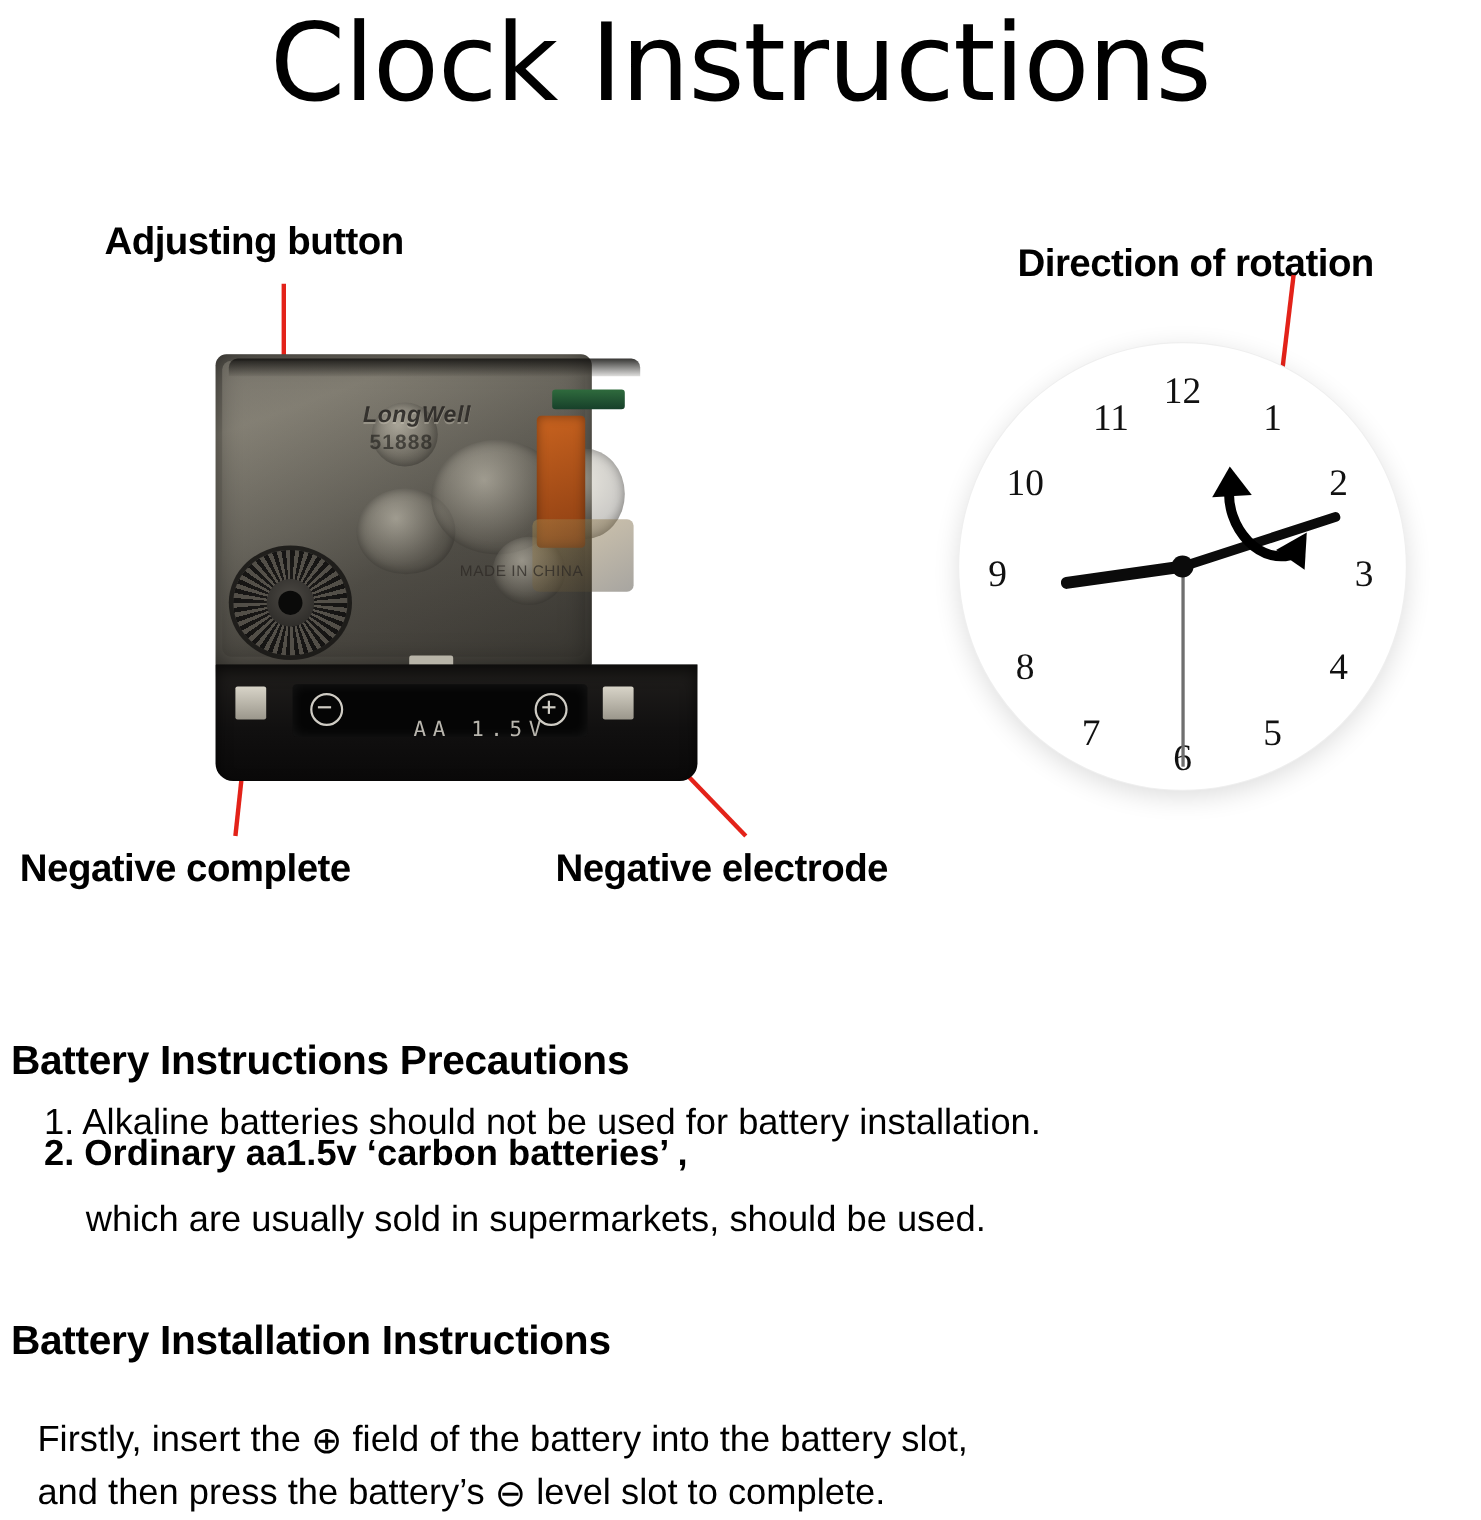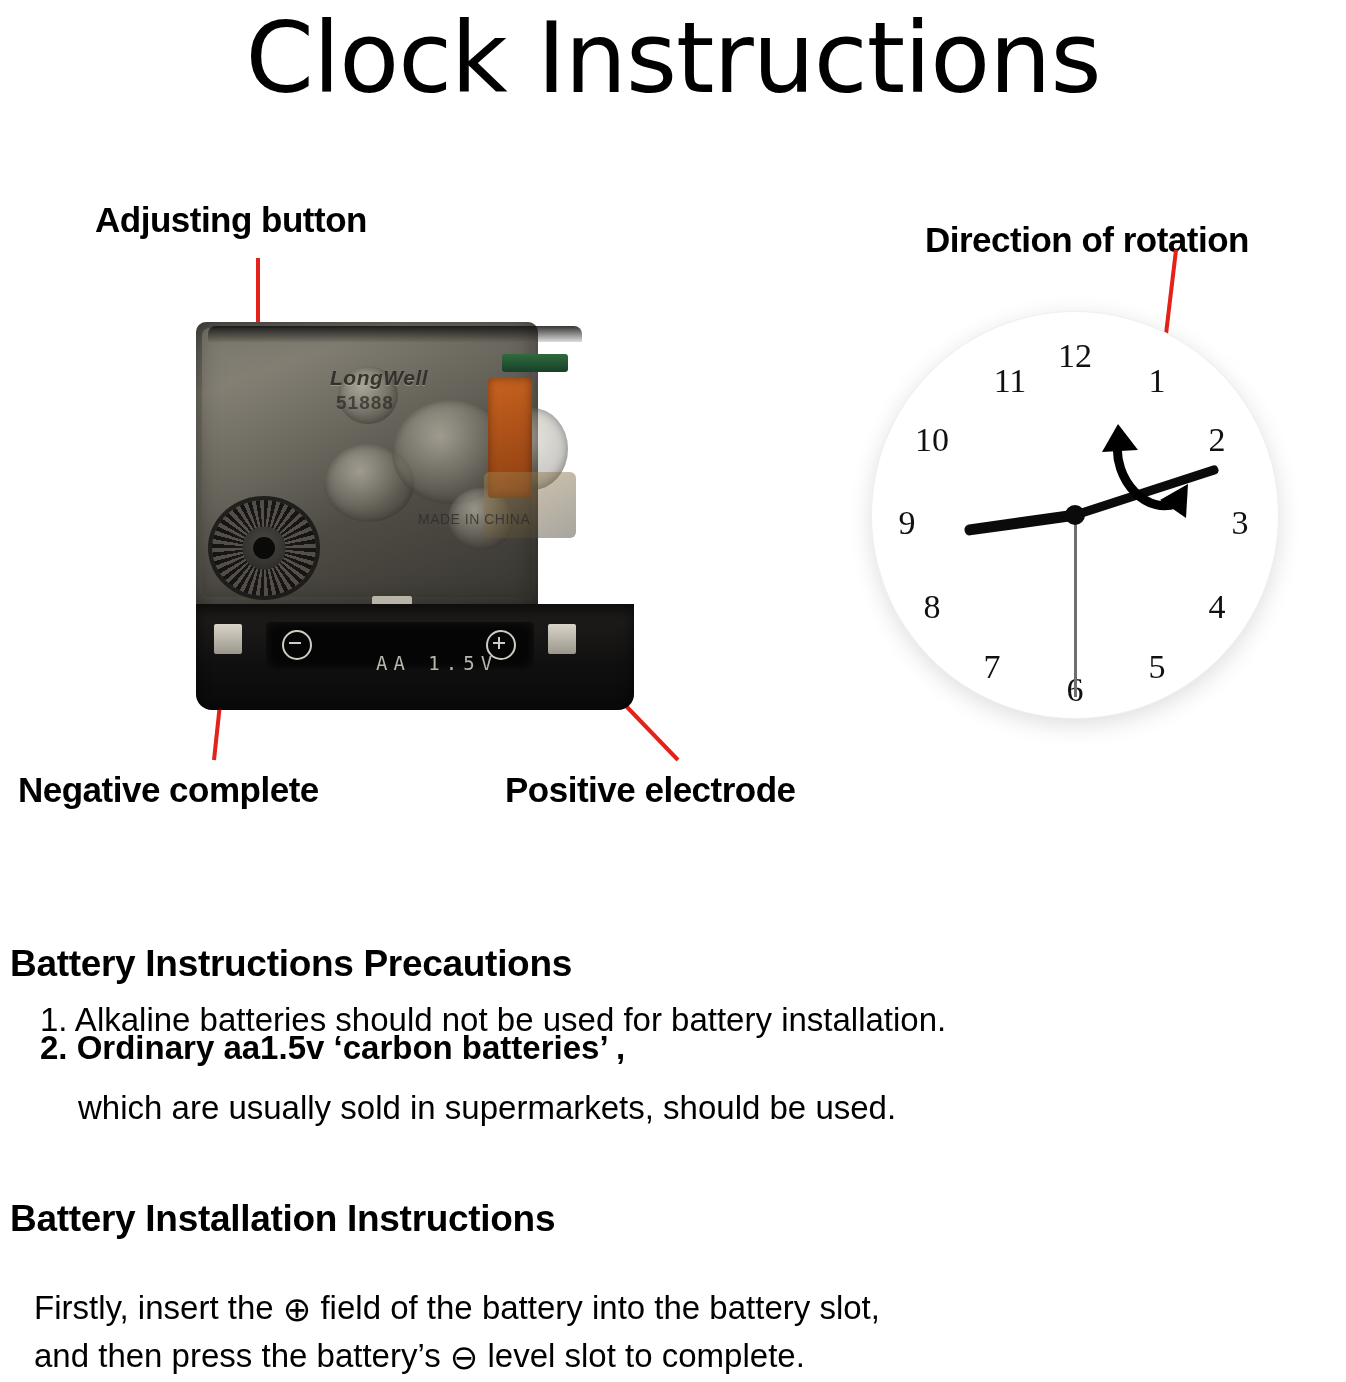--- a/index.html
+++ b/index.html
@@ -333,21 +333,21 @@
   }
 </style>
 </head>
 <body>
 
 <div class="page-title">Clock Instructions</div>
 
 <div class="callout" id="lbl-adjusting">Adjusting button</div>
 <div class="callout" id="lbl-rotation">Direction of rotation</div>
 <div class="callout" id="lbl-negative">Negative complete</div>
-<div class="callout" id="lbl-positive">Positive electrode</div>
+<div class="callout" id="lbl-positive">Negative electrode</div>
 
 <svg id="leaders" viewBox="0 0 1346 1382">
   <line x1="258" y1="258" x2="258" y2="500" stroke="#e32219" stroke-width="4"></line>
   <line x1="1176" y1="250" x2="1152" y2="452" stroke="#e32219" stroke-width="4"></line>
   <line x1="214" y1="760" x2="226" y2="648" stroke="#e32219" stroke-width="4"></line>
   <line x1="678" y1="760" x2="574" y2="652" stroke="#e32219" stroke-width="4"></line>
 </svg>
 
 <div class="movement">
   <div class="mv-body">

